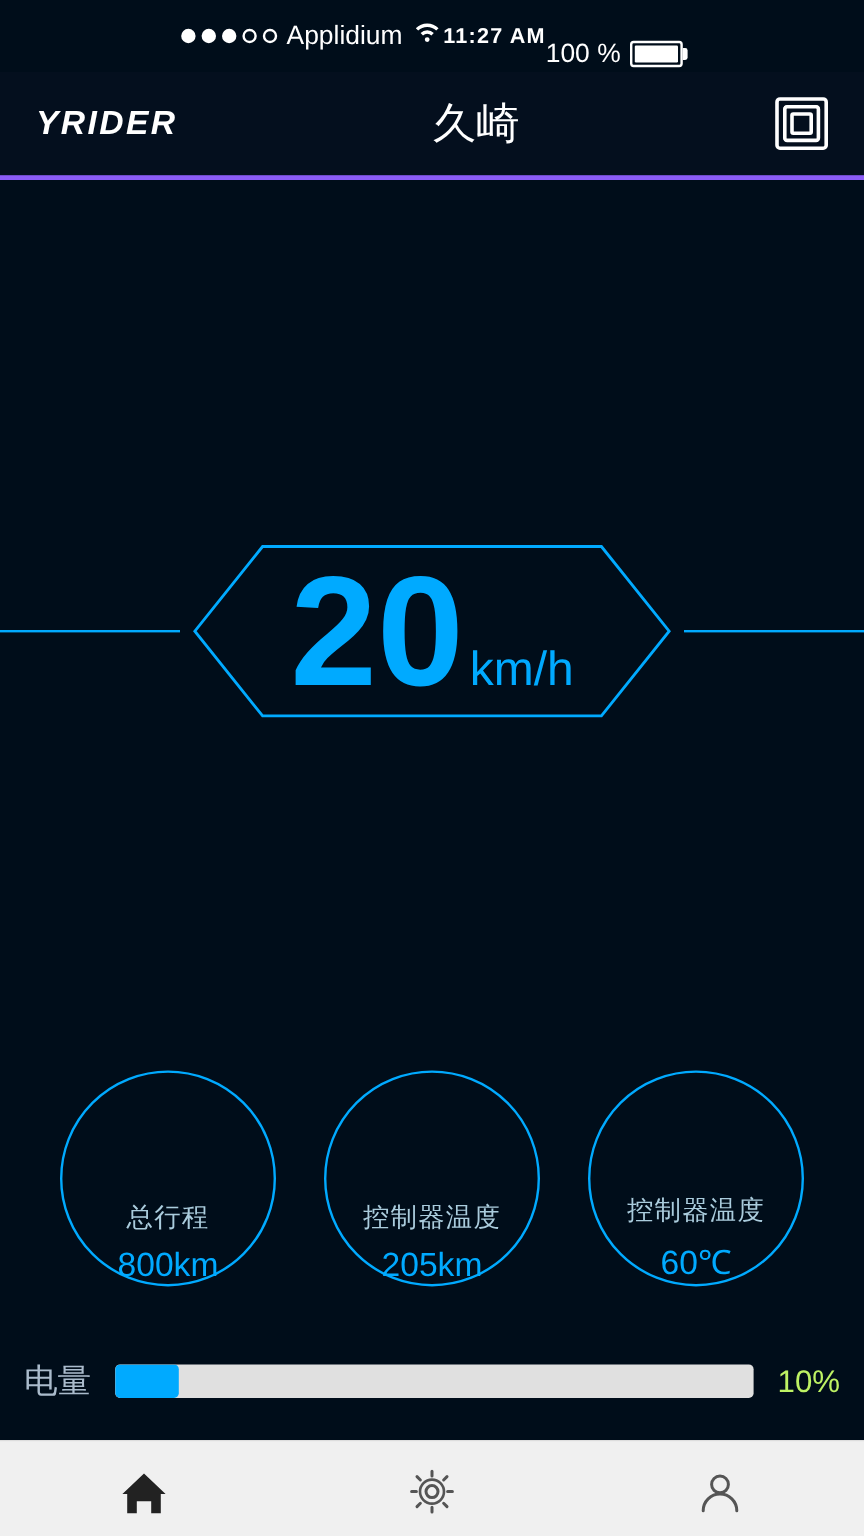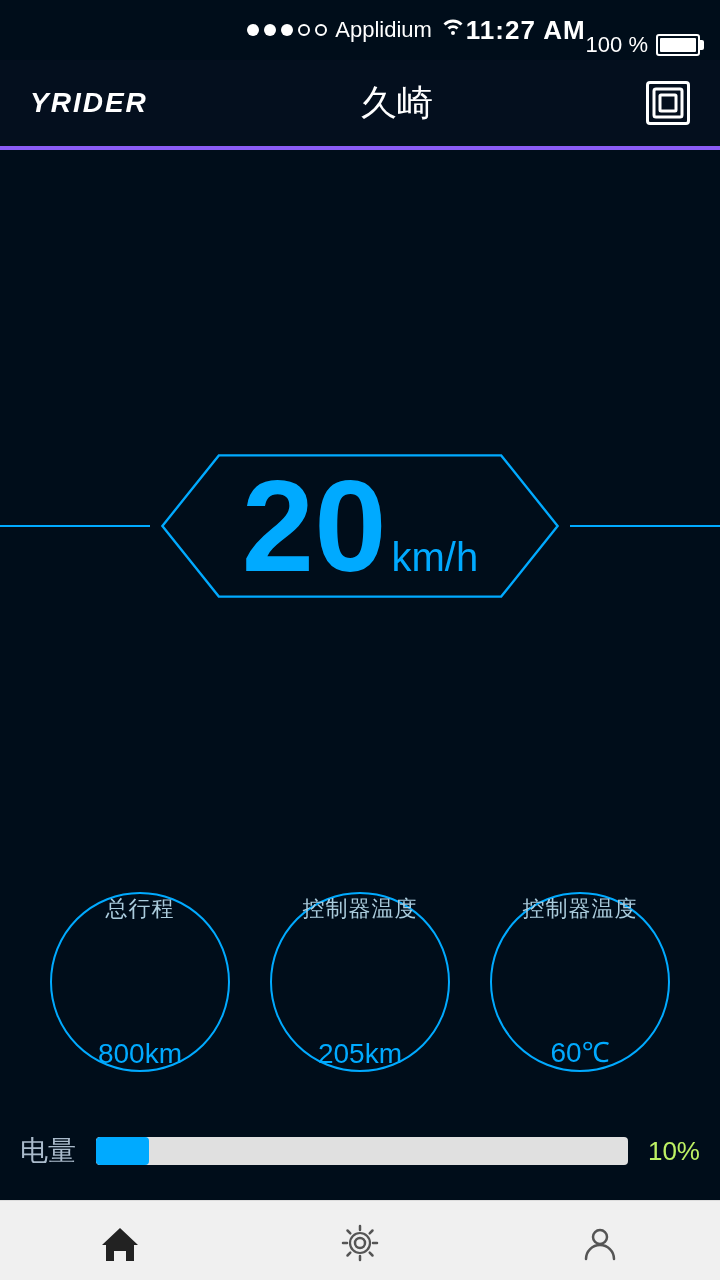--- a/index.html
+++ b/index.html
@@ -13,21 +13,21 @@
       color: white;
     }
 
     
     .status-bar {
       width: 720px;
       height: 60px;
       background: #000d1a;
       display: flex;
       align-items: center;
-      justify-content: flex-end;
+      justify-content: center;
       padding: 0 20px;
     }
     .status-left {
       display: flex;
       align-items: center;
       gap: 8px;
       font-size: 22px;
       color: white;
     }
     .signal-dots {
@@ -37,21 +37,21 @@
       width: 12px; height: 12px; border-radius: 50%; background: white;
     }
     .dot.empty {
       background: transparent; border: 2px solid white;
     }
     .wifi-icon {
       font-size: 22px;
     }
     .carrier-name { font-size: 22px; }
     .status-center {
-      font-size: 26px;
+      font-size: 18px;
       font-weight: 600;
       letter-spacing: 1px;
     }
     .status-right {
       display: flex;
       align-items: center;
       gap: 8px;
       font-size: 22px;
       margin-top: 30px;
     }
@@ -205,21 +205,21 @@
     }
 
     .stat-circle {
       width: 180px;
       height: 180px;
       border: 2px solid #00aaff;
       border-radius: 50%;
       display: flex;
       flex-direction: column;
       align-items: center;
-      justify-content: space-between;
+      justify-content: flex-end;
       gap: 8px;
     }
 
     .stat-label {
       font-size: 22px;
       color: #aaccdd;
       letter-spacing: 1px;
     }
 
     .stat-value {

